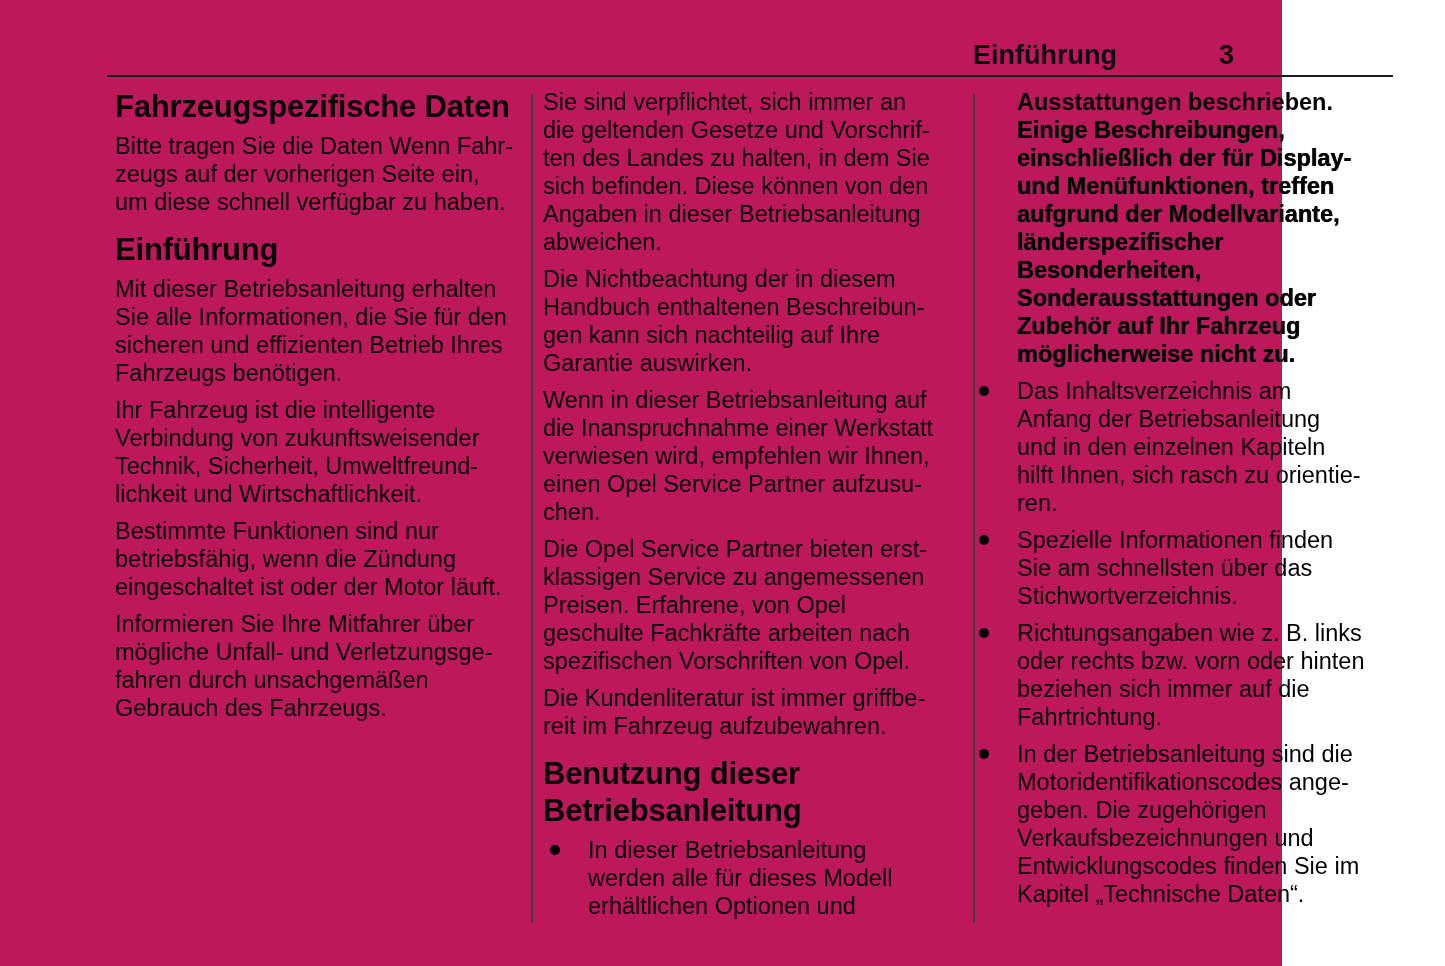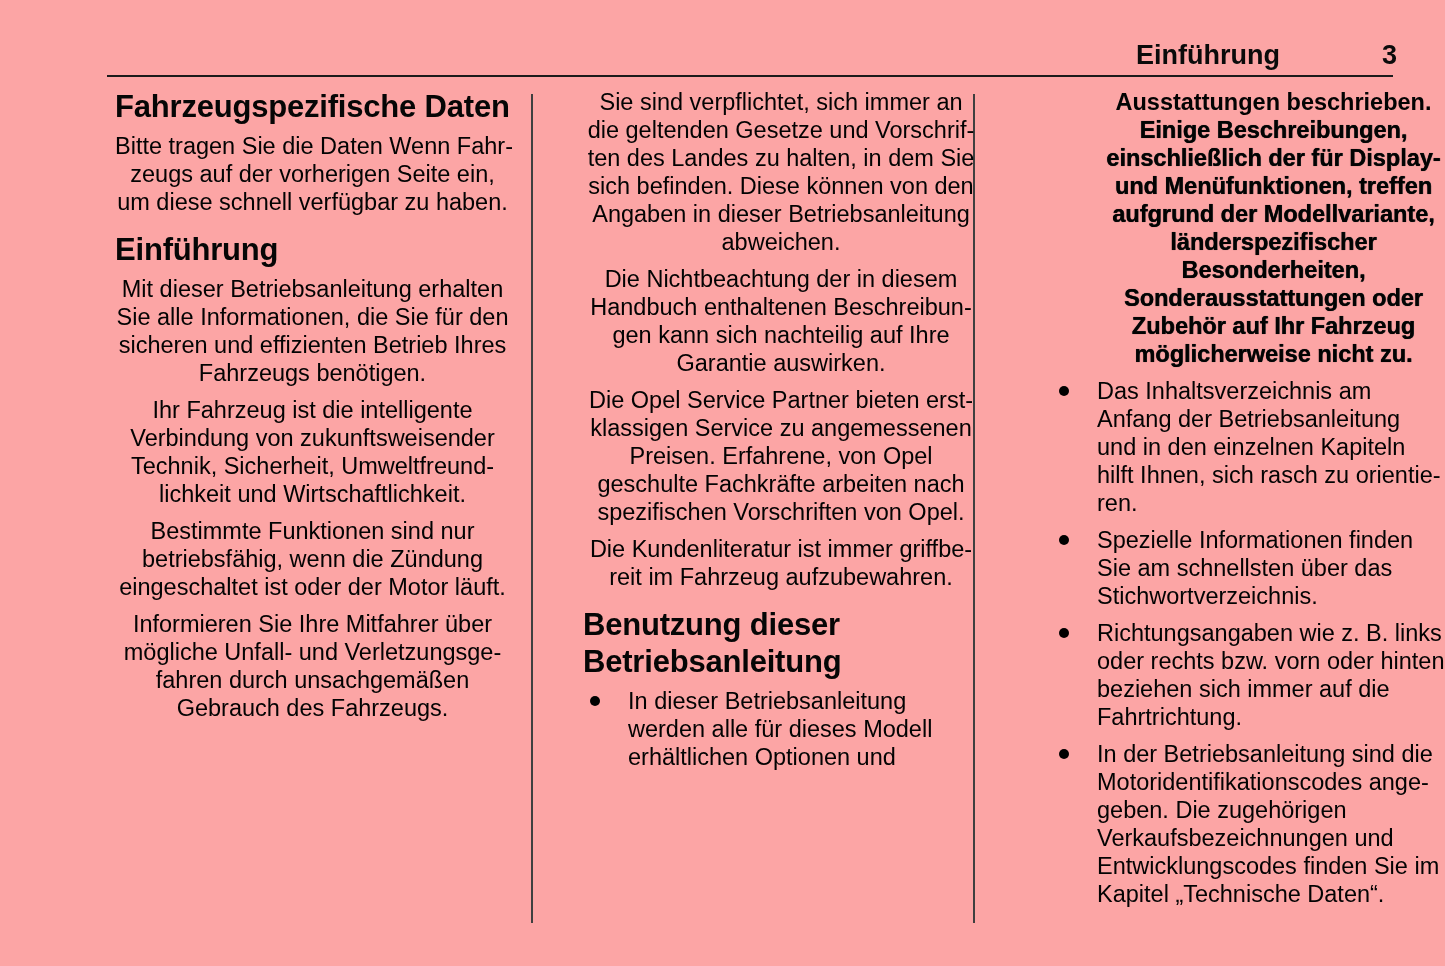--- a/index.html
+++ b/index.html
@@ -1,52 +1,52 @@
 <!DOCTYPE html>
 <html lang="de"><head>
 <meta charset="utf-8">
 <style>
   html,body{margin:0;padding:0;}
   body{
     width:1445px;height:966px;background:#ffffff;overflow:hidden;
     font-family:"Liberation Sans",sans-serif;color:#000000;
     -webkit-font-smoothing:antialiased;
   }
-  .page{position:relative;width:1445px;height:966px;background:#fca5a5;}
+  .page{position:relative;width:1282px;height:966px;background:#be185d;}
 
   
   .hdr{
     position:absolute;top:40px;right:48px;
     display:flex;align-items:baseline;gap:102px;
     font-weight:700;font-size:27px;line-height:30px;color:#0b0b0b;
   }
   .hdr-rule{
     position:absolute;top:75px;left:107px;width:1286px;height:2.4px;
     background:#1b1b1b;
   }
 
   
   .vdiv{position:absolute;top:94px;height:829px;width:1.7px;background:#3f3f3f;}
   .vdiv.d1{left:531px;}
   .vdiv.d2{left:973px;}
 
   
   .content{
     position:absolute;left:115px;top:88px;width:1280px;
-    display:grid;grid-template-columns:395px 396px 398px;column-gap:73px;
+    display:grid;grid-template-columns:395px 396px 398px;column-gap:33px;
     font-size:23.5px;line-height:28px;color:#030303;
   }
   .col{min-width:0;}
 
   h2{
     font-size:31px;line-height:37px;font-weight:700;margin:0 0 7px;
     white-space:pre;letter-spacing:-0.2px;color:#060606;
   }
   h2.mt{margin-top:15px;}
-  p{margin:0 0 9px;white-space:pre;text-align:center;}
+  p{margin:0 0 9px;white-space:pre;}
   p:last-child{margin-bottom:16px;}
 
   .cont{padding-left:45px;font-weight:bold;}
   .emph{text-shadow:0 0 0.7px #2a2a2a, 0.4px 0 0 #3a3a3a;}
 
   ul.bullets{list-style:none;margin:0;padding:0;}
   ul.bullets li{
     position:relative;padding-left:45px;margin:0 0 9px;white-space:pre;
   }
   ul.bullets li:last-child{margin-bottom:0;}
@@ -98,20 +98,25 @@
       <p>Sie sind verpflichtet, sich immer an
 die geltenden Gesetze und Vorschrif-
 ten des Landes zu halten, in dem Sie
 sich befinden. Diese können von den
 Angaben in dieser Betriebsanleitung
 abweichen.</p>
       <p>Die Nichtbeachtung der in diesem
 Handbuch enthaltenen Beschreibun-
 gen kann sich nachteilig auf Ihre
 Garantie auswirken.</p>
+      <p>Wenn in dieser Betriebsanleitung auf
+die Inanspruchnahme einer Werkstatt
+verwiesen wird, empfehlen wir Ihnen,
+einen Opel Service Partner aufzusu-
+chen.</p>
       <p>Die Opel Service Partner bieten erst-
 klassigen Service zu angemessenen
 Preisen. Erfahrene, von Opel
 geschulte Fachkräfte arbeiten nach
 spezifischen Vorschriften von Opel.</p>
       <p>Die Kundenliteratur ist immer griffbe-
 reit im Fahrzeug aufzubewahren.</p>
       <h2 class="mt">Benutzung dieser
 Betriebsanleitung</h2>
       <ul class="bullets">

